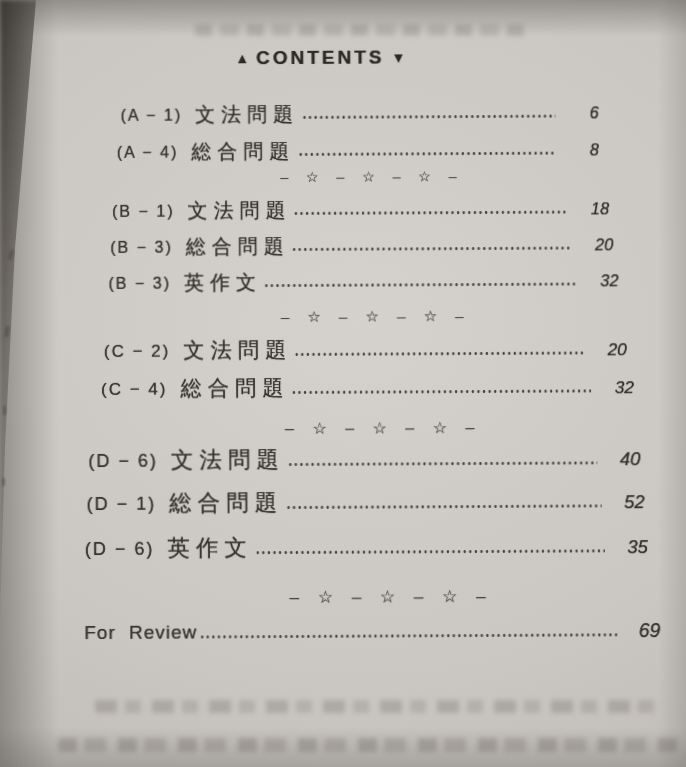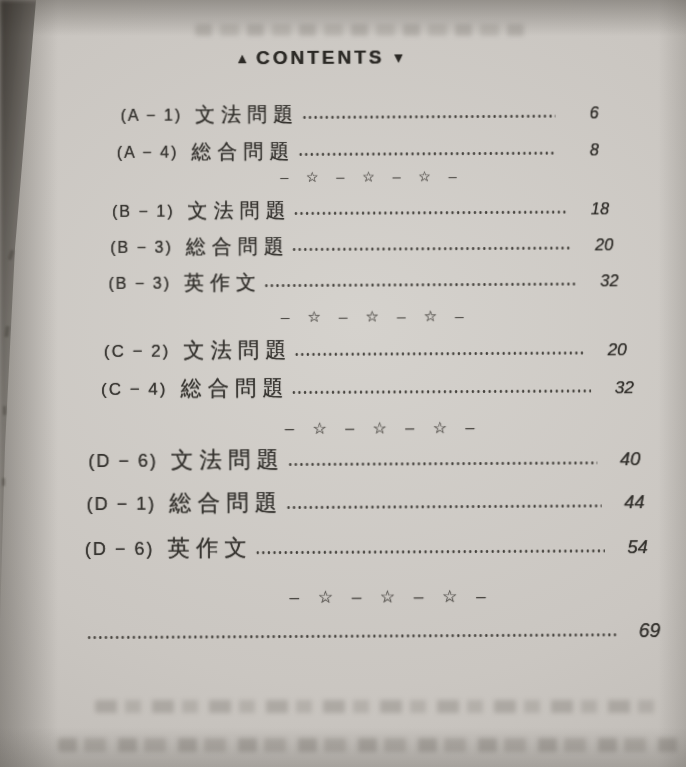--- a/index.html
+++ b/index.html
@@ -149,31 +149,32 @@
       <span class="prefix">(D − 6)</span>
       <span class="label">文法問題</span>
       <span class="dots"></span>
       <span class="pagenum">40</span>
     </div>
 
     <div class="row" style="top:491px;left:86px;right:42px;font-size:18px">
       <span class="prefix">(D − 1)</span>
       <span class="label">総合問題</span>
       <span class="dots"></span>
-      <span class="pagenum">44</span>
+      <span class="pagenum">52</span>
     </div>
 
     <div class="row" style="top:536px;left:84px;right:39px;font-size:18px">
       <span class="prefix">(D − 6)</span>
       <span class="label">英作文</span>
       <span class="dots"></span>
-      <span class="pagenum">54</span>
+      <span class="pagenum">35</span>
     </div>
 
     <div class="sep" style="top:590px;font-size:17px;transform:translateX(47px)">– ☆ – ☆ – ☆ –</div>
 
     <div class="row" style="top:620px;left:83px;right:27px;font-size:19px">
+      <span class="label-en">For Review</span>
       <span class="dots"></span>
       <span class="pagenum">69</span>
     </div>
 
   </div>
 </div>
 
 </body></html>

